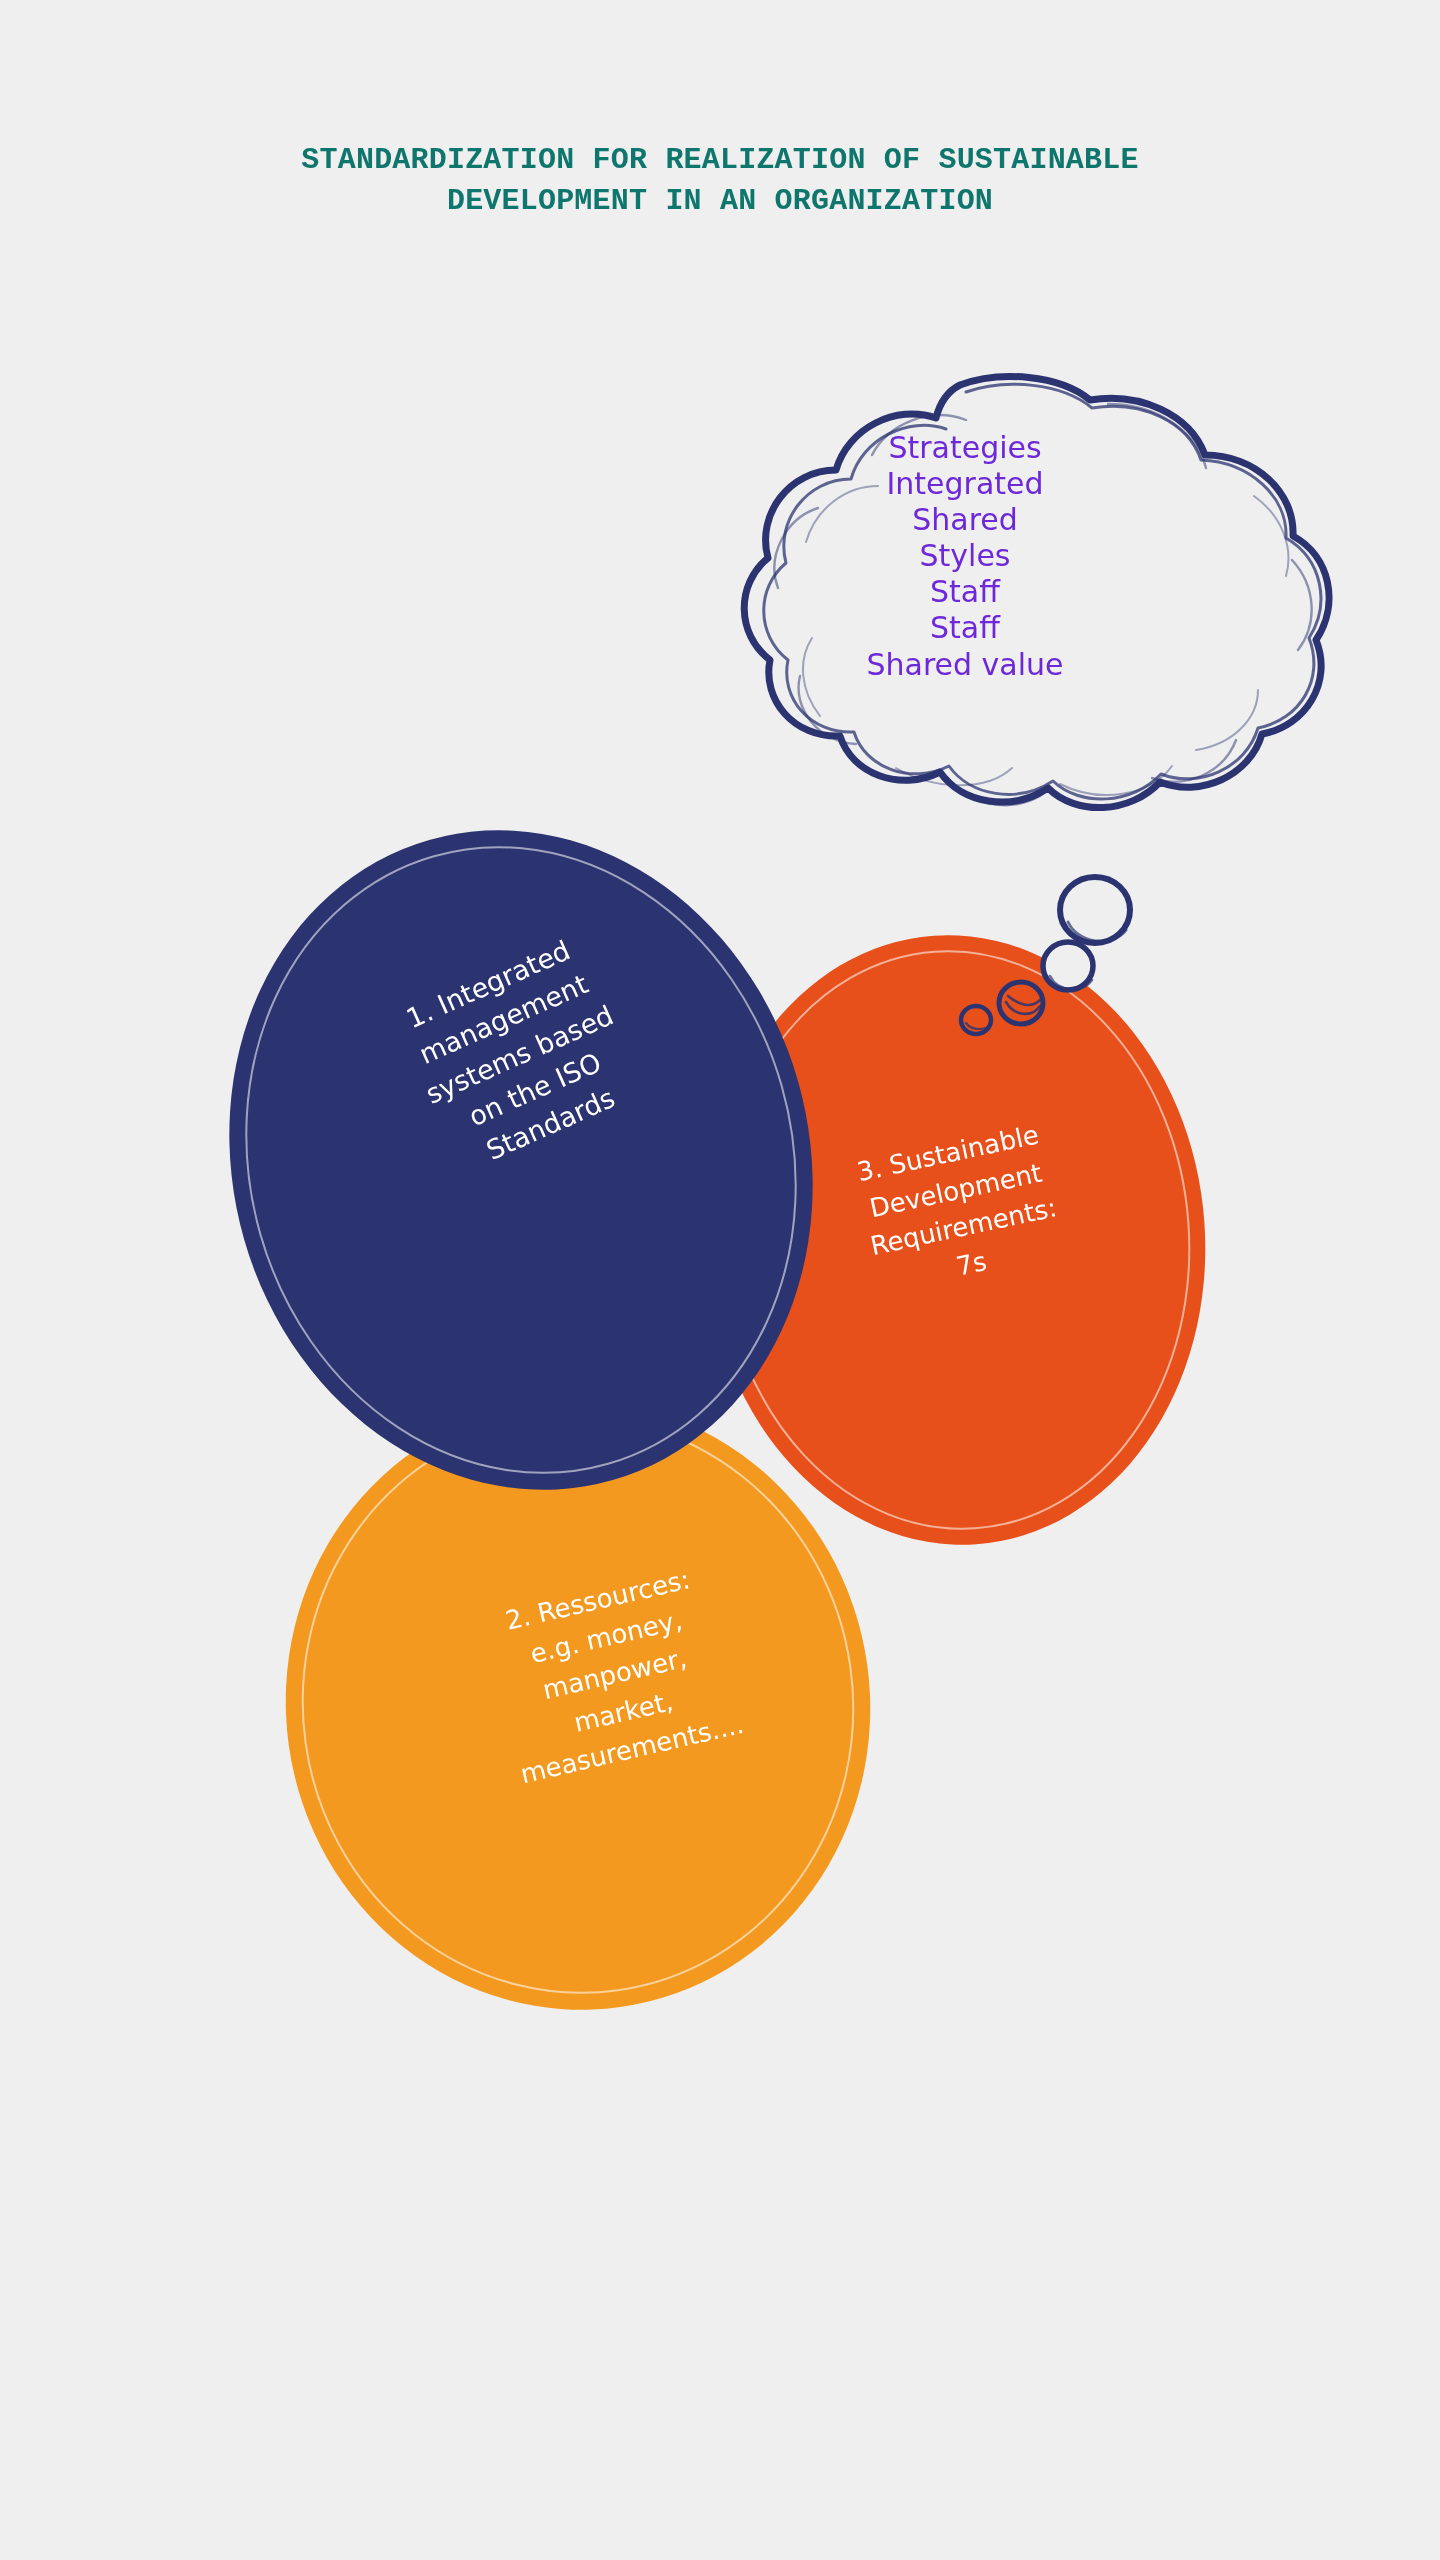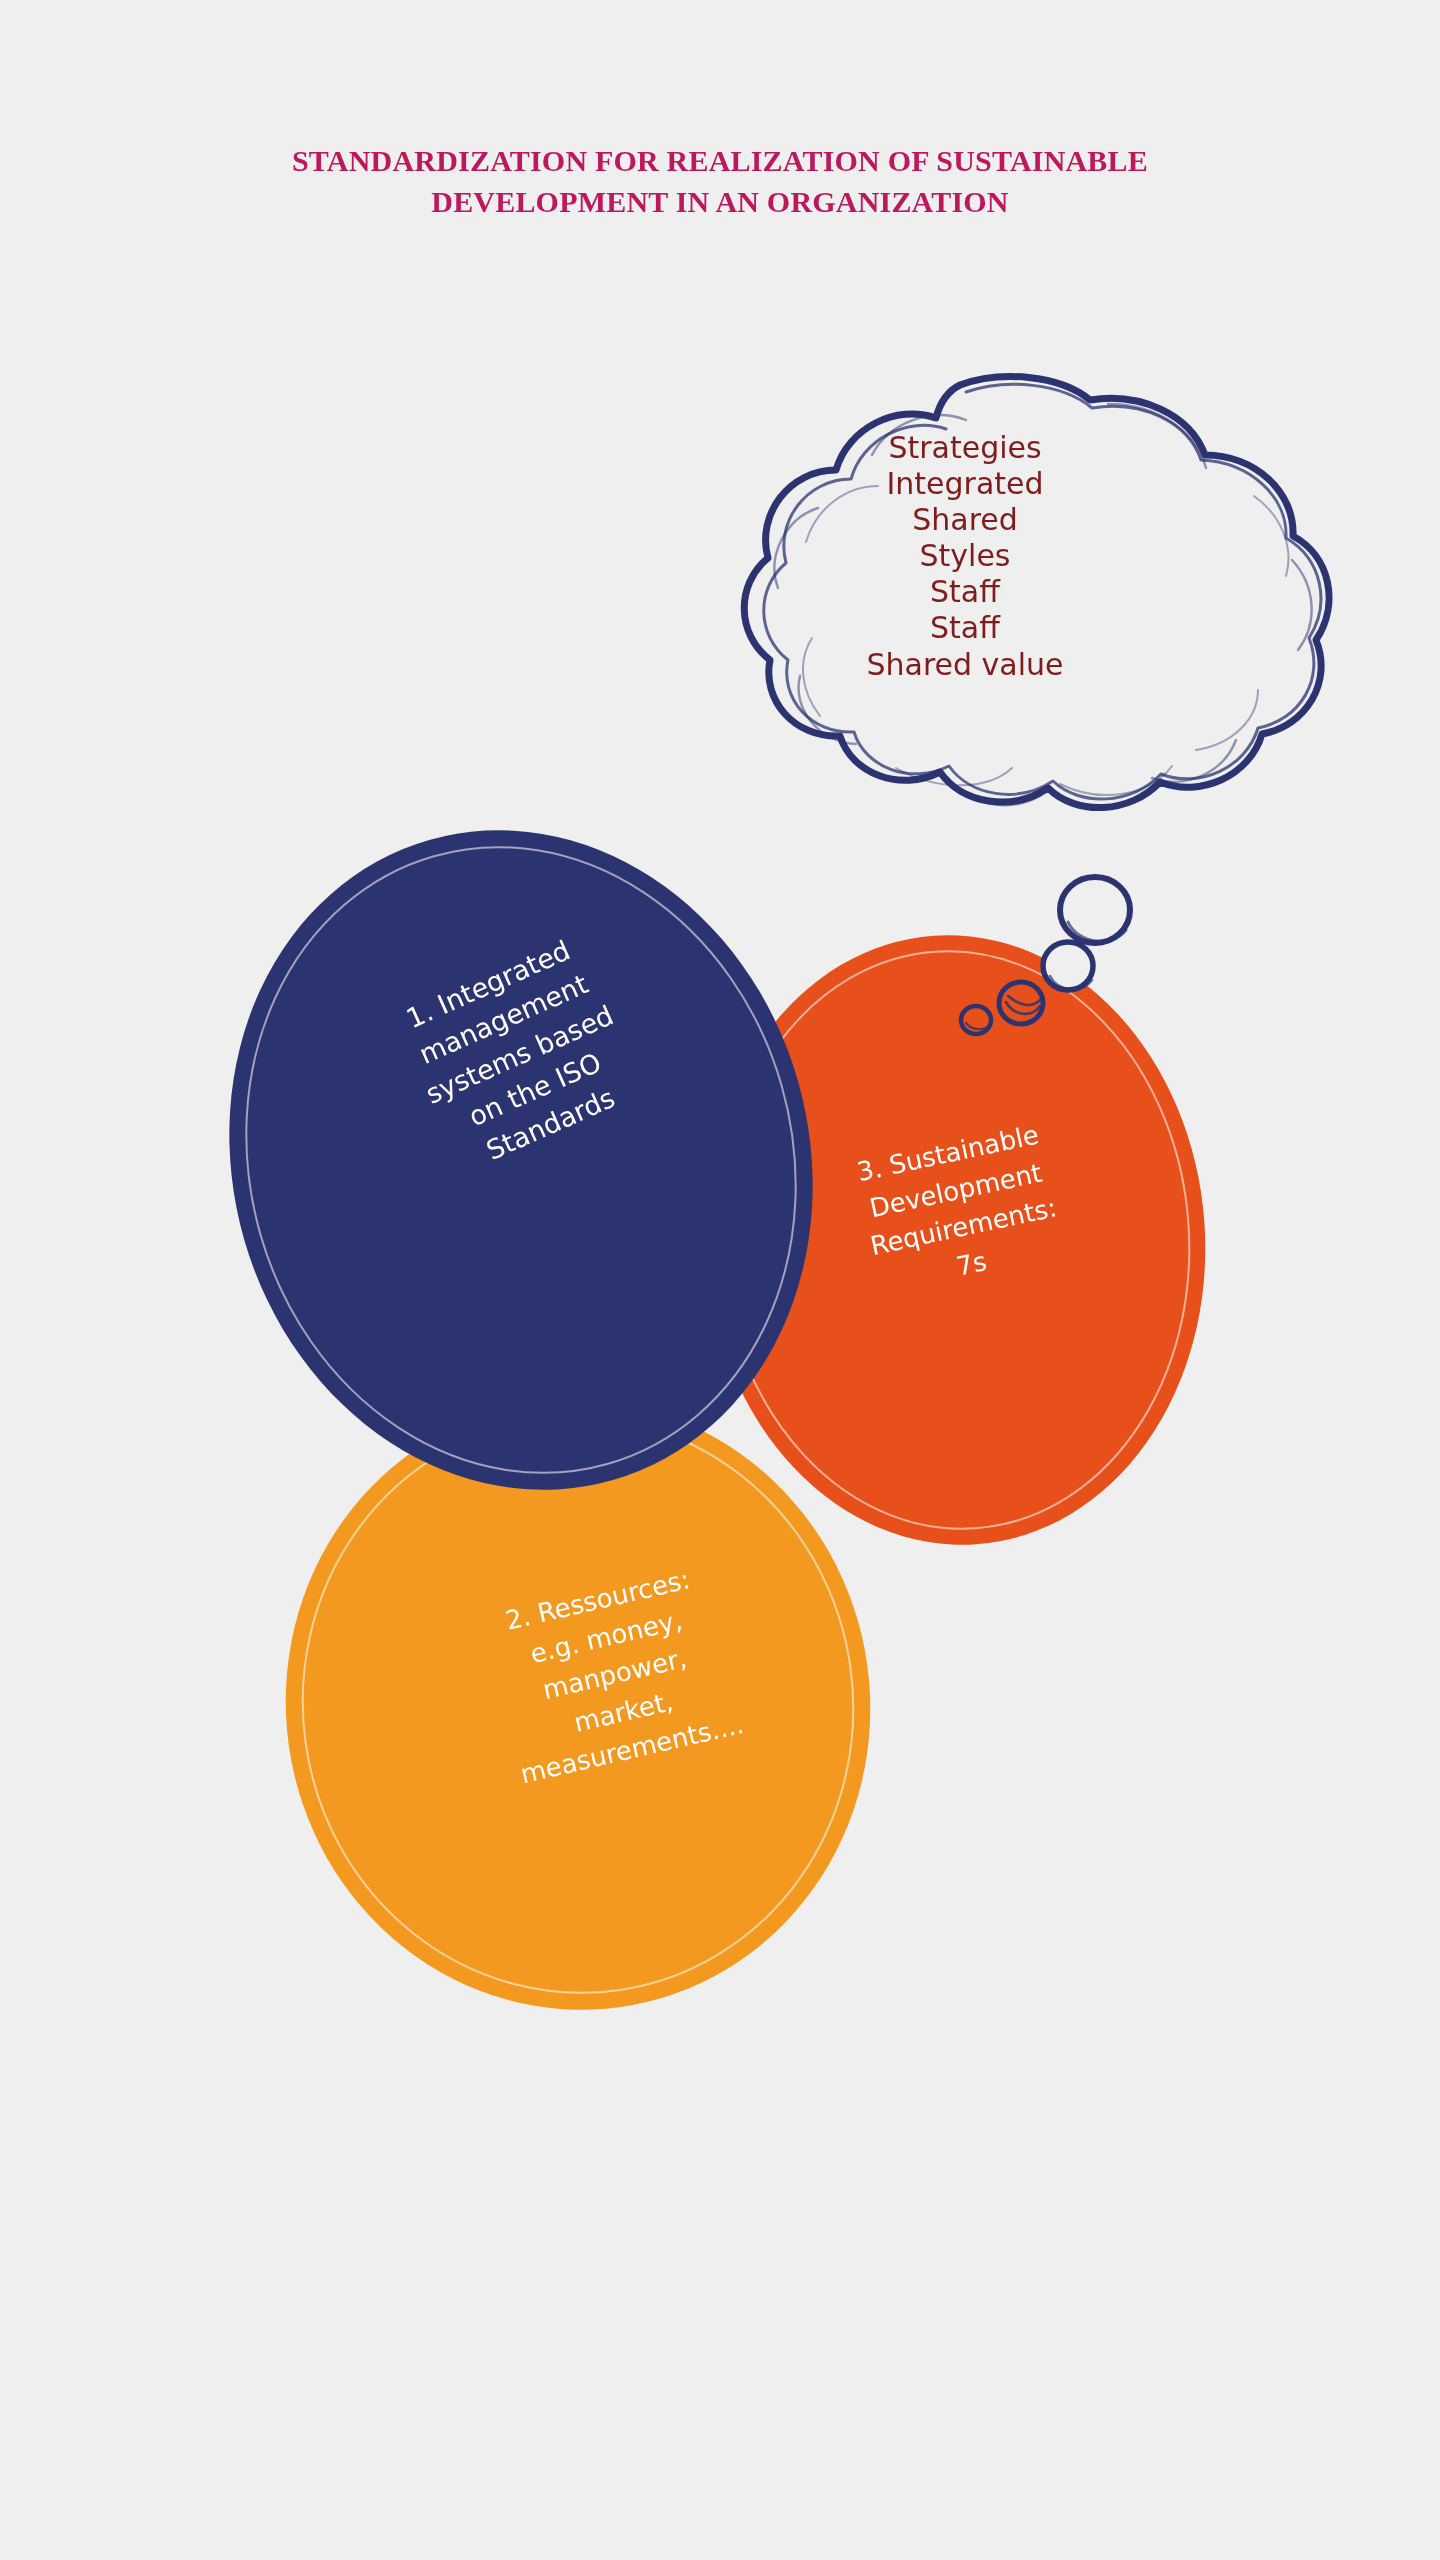--- a/index.html
+++ b/index.html
@@ -23,22 +23,22 @@
     height: 2560px;
   }
 
   
   .title-block {
     position: absolute;
     left: 120px;
     top: 140px;
     width: 1200px;
     text-align: center;
-    color: #be185d;
-    font-family: Liberation Serif, serif;
+    color: #0f766e;
+    font-family: Liberation Mono, monospace;
     font-weight: bold;
     font-size: 30px;
     line-height: 1.38;
     letter-spacing: 0.2px;
     pointer-events: none;
   }
   .title-line { display: block; }
 
   
   .ellipse-label {
@@ -82,21 +82,21 @@
     transform-origin: 50% 50%;
   }
 
   
   .cloud-text {
     position: absolute;
     left: 800px;
     top: 430px;
     width: 330px;
     text-align: center;
-    color: #7f1d1d;
+    color: #6d28d9;
     font-family: "DejaVu Sans", "Liberation Sans", sans-serif;
     font-size: 30px;
     line-height: 1.07;
     pointer-events: none;
   }
   .cloud-text .cloud-item {
     display: block;
     padding: 2px 0;
   }
 </style>

